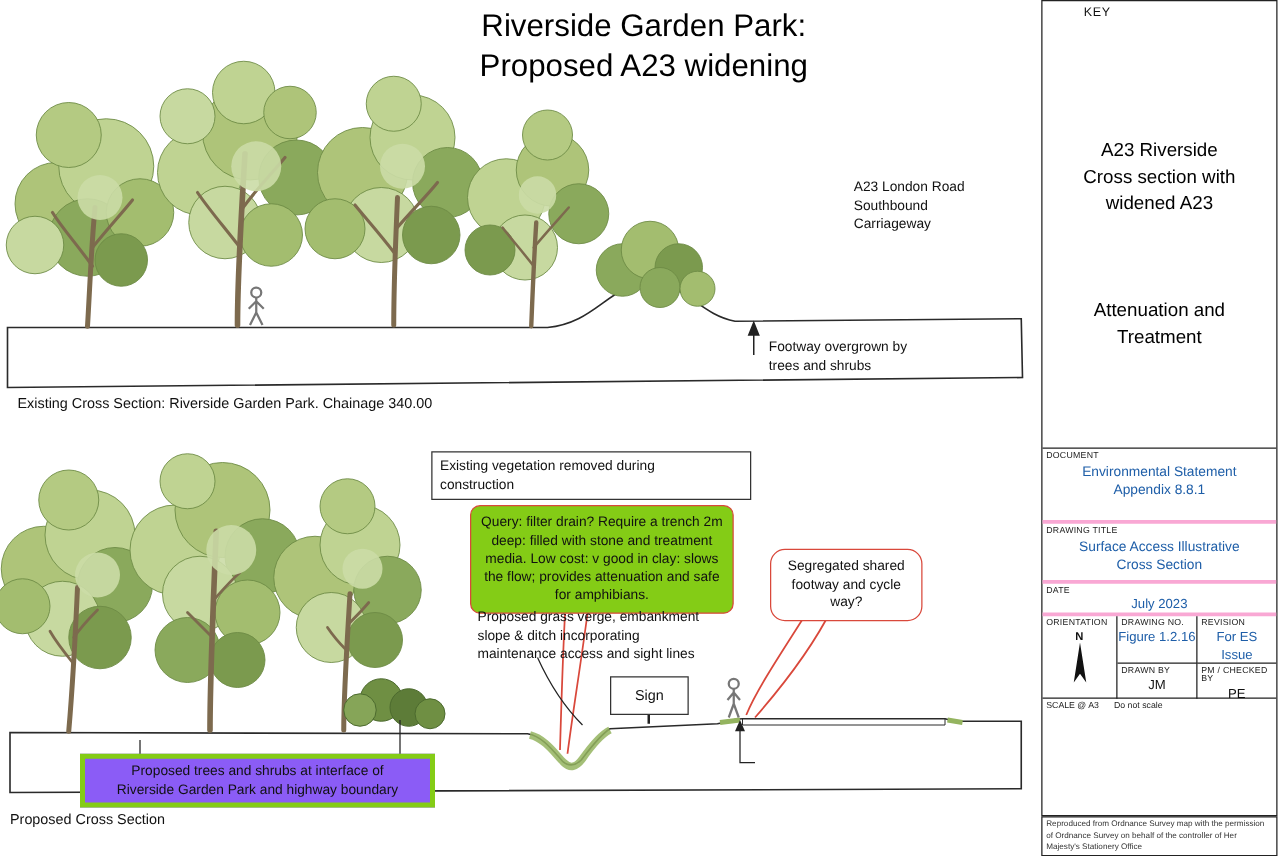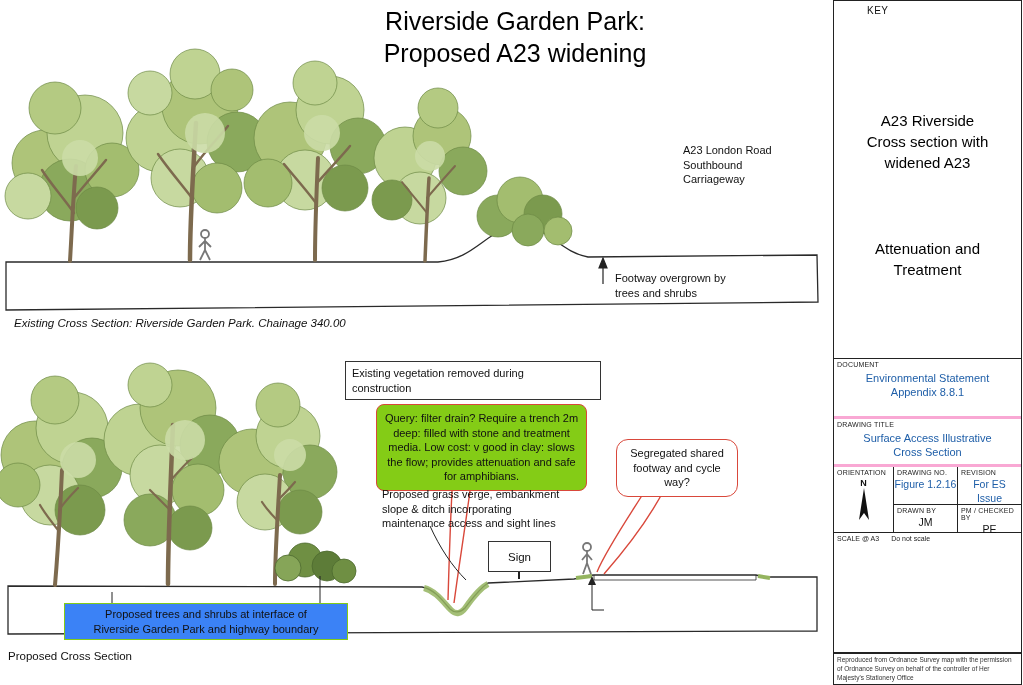--- a/index.html
+++ b/index.html
@@ -15,21 +15,21 @@
   .main { position:absolute; left:0; top:0; width:833px; height:685px; background:#fff; }
   .main-title {
     left:190px; top:5px; width:650px; text-align:center;
     font-size:25px; line-height:1.28; color:#000; font-weight:400;
   }
   .ann { font-size:11px; line-height:1.32; color:#111; }
   .cap { font-size:11.5px; color:#111; }
 
   .t-road     { left:683px; top:143px; width:120px; }
   .t-footway  { left:615px; top:271px; width:140px; }
-  .cap1       { left:14px;  top:317px;font-style:italic; }
+  .cap1       { left:14px;  top:317px; }
 
   .box-veg {
     left:345px; top:361px; width:256px; background:#fff;
     border:1px solid #333; padding:4px 6px;
   }
   .box-query {
     left:376px; top:404px; width:211px; background:#84cc16; text-align:center;
     border:1.6px solid #d9483b; border-radius:8px; padding:6px 7px;
   }
   .box-seg {
@@ -37,22 +37,22 @@
     border:1.6px solid #d9483b; border-radius:12px; padding:6px 4px;
   }
   .t-verge    { left:382px; top:487px; width:225px; }
   .box-sign {
     left:488px; top:541px; width:63px; height:31px; background:#fff;
     border:1.2px solid #333; display:flex; align-items:center; justify-content:center;
     font-size:11.5px;
   }
   .t-footway2 { left:604px; top:597px; width:205px; }
   .box-trees {
-    left:64px; top:603px; width:284px; background:#3b82f6; text-align:center;
-    border:1px solid #84cc16; padding:3px 5px;
+    left:64px; top:603px; width:284px; background:#8b5cf6; text-align:center;
+    border:4px solid #84cc16; padding:3px 5px;
   }
   .cap2       { left:8px; top:650px; }
 
   
   .panel {
     position:absolute; left:833px; top:0; width:189px; height:685px;
     display:flex; flex-direction:column; background:#fff;
   }
   .panel-box { border:1px solid #222; display:flex; flex-direction:column; height:662px; }
   .logo-row {
@@ -293,20 +293,24 @@
       <div class="cell-value blue pre">Environmental Statement
 Appendix 8.8.1</div>
     </div>
 
     <div class="cell c-title">
       <span class="cell-label">DRAWING TITLE</span>
       <div class="cell-value blue pre">Surface Access Illustrative
 Cross Section</div>
     </div>
 
+    <div class="cell c-date">
+      <span class="cell-label">DATE</span>
+      <div class="cell-value blue">July 2023</div>
+    </div>
 
     <div class="grid">
       <div class="gcell g-orient">
         <span class="cell-label" style="text-align:left">ORIENTATION</span>
         <div class="north">
           <span class="n-letter">N</span>
           <svg width="14" height="34" viewBox="0 0 14 34">
             <path d="M7,0 L12,32 L7,25 L2,32 Z" fill="#111"></path>
           </svg>
         </div>

